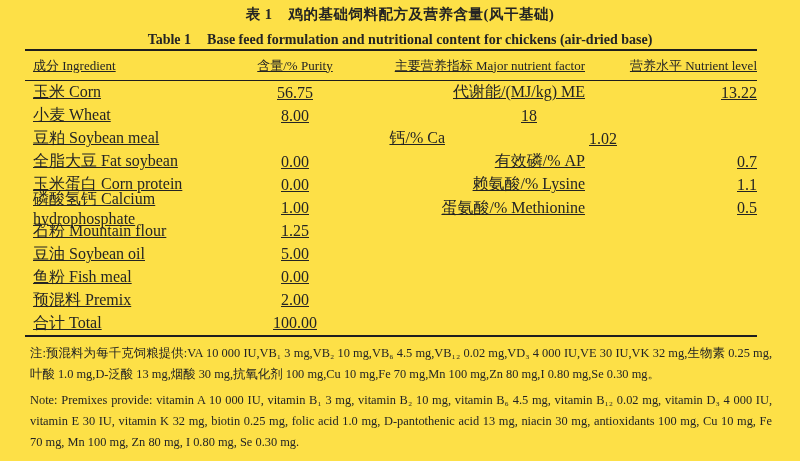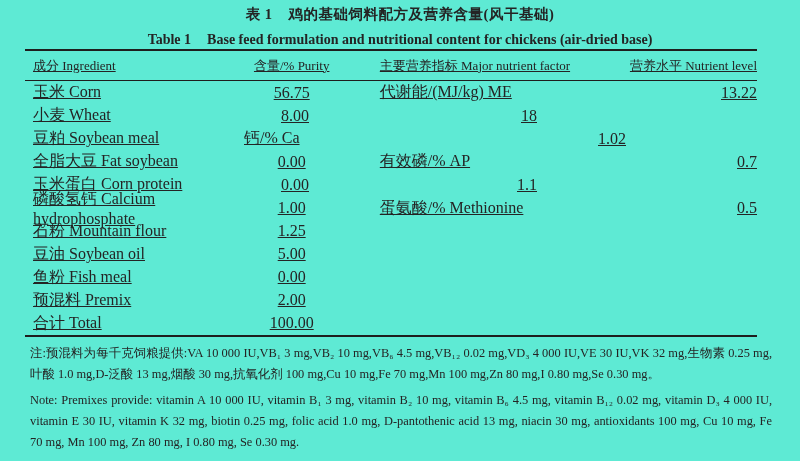--- a/index.html
+++ b/index.html
@@ -4,39 +4,39 @@
 <style>
   html, body { margin: 0; padding: 0; }
   body {
     width: 800px; height: 461px;
     background: #ffffff;
     font-family: "Liberation Serif", "DejaVu Serif", serif;
     color: #242424;
   }
   .page {
     position: relative; width: 800px; height: 461px;
-    background: #5eead4; overflow: hidden;
+    background: #fde047; overflow: hidden;
   }
   .title { position: absolute; left: 0; width: 800px; text-align: center; font-weight: 700; white-space: nowrap; }
   .title-zh { top: 5px; font-size: 14.5px; letter-spacing: 0.5px; }
   .title-en { top: 32px; font-size: 14px; }
   .title .tlabel { margin-right: 16px; }
 
   .feed-table {
     position: absolute; left: 25px; top: 49px; width: 732px;
     border-top: 2px solid #1e1e1e; border-bottom: 2px solid #1e1e1e; text-decoration: underline;
   }
   .thead {
     display: flex; align-items: center; height: 29px;
     border-bottom: 1.2px solid #1e1e1e; font-size: 13px;
   }
   .trow { display: flex; align-items: center; height: 23.1px; font-size: 16px; }
   .col-ing { width: 200px; padding-left: 8px; box-sizing: border-box; text-align: left; }
   .col-pur { width: 140px; text-align: center; }
-  .col-nut { width: 210px; margin-left: 19px; text-align: left; }
+  .col-nut { width: 210px; margin-left: 10px; text-align: right; }
   .col-lev { width: 172px; text-align: right; }
 
   .notes {
     position: absolute; left: 24px; top: 337px; width: 754px;
     font-size: 12.4px; line-height: 20.7px; text-align: justify;
   }
   .notes p { margin: 6px; }
 </style>
 </head>
 <body>
@@ -82,20 +82,21 @@
         <div class="trow">
           <div class="col-ing">全脂大豆 Fat soybean</div>
           <div class="col-pur">0.00</div>
           <div class="col-nut">有效磷/% AP</div>
           <div class="col-lev">0.7</div>
         </div>
 
         <div class="trow">
           <div class="col-ing">玉米蛋白 Corn protein</div>
           <div class="col-pur">0.00</div>
+          <div class="col-nut">赖氨酸/% Lysine</div>
           <div class="col-lev">1.1</div>
         </div>
 
         <div class="trow">
           <div class="col-ing">磷酸氢钙 Calcium hydrophosphate</div>
           <div class="col-pur">1.00</div>
           <div class="col-nut">蛋氨酸/% Methionine</div>
           <div class="col-lev">0.5</div>
         </div>
 

